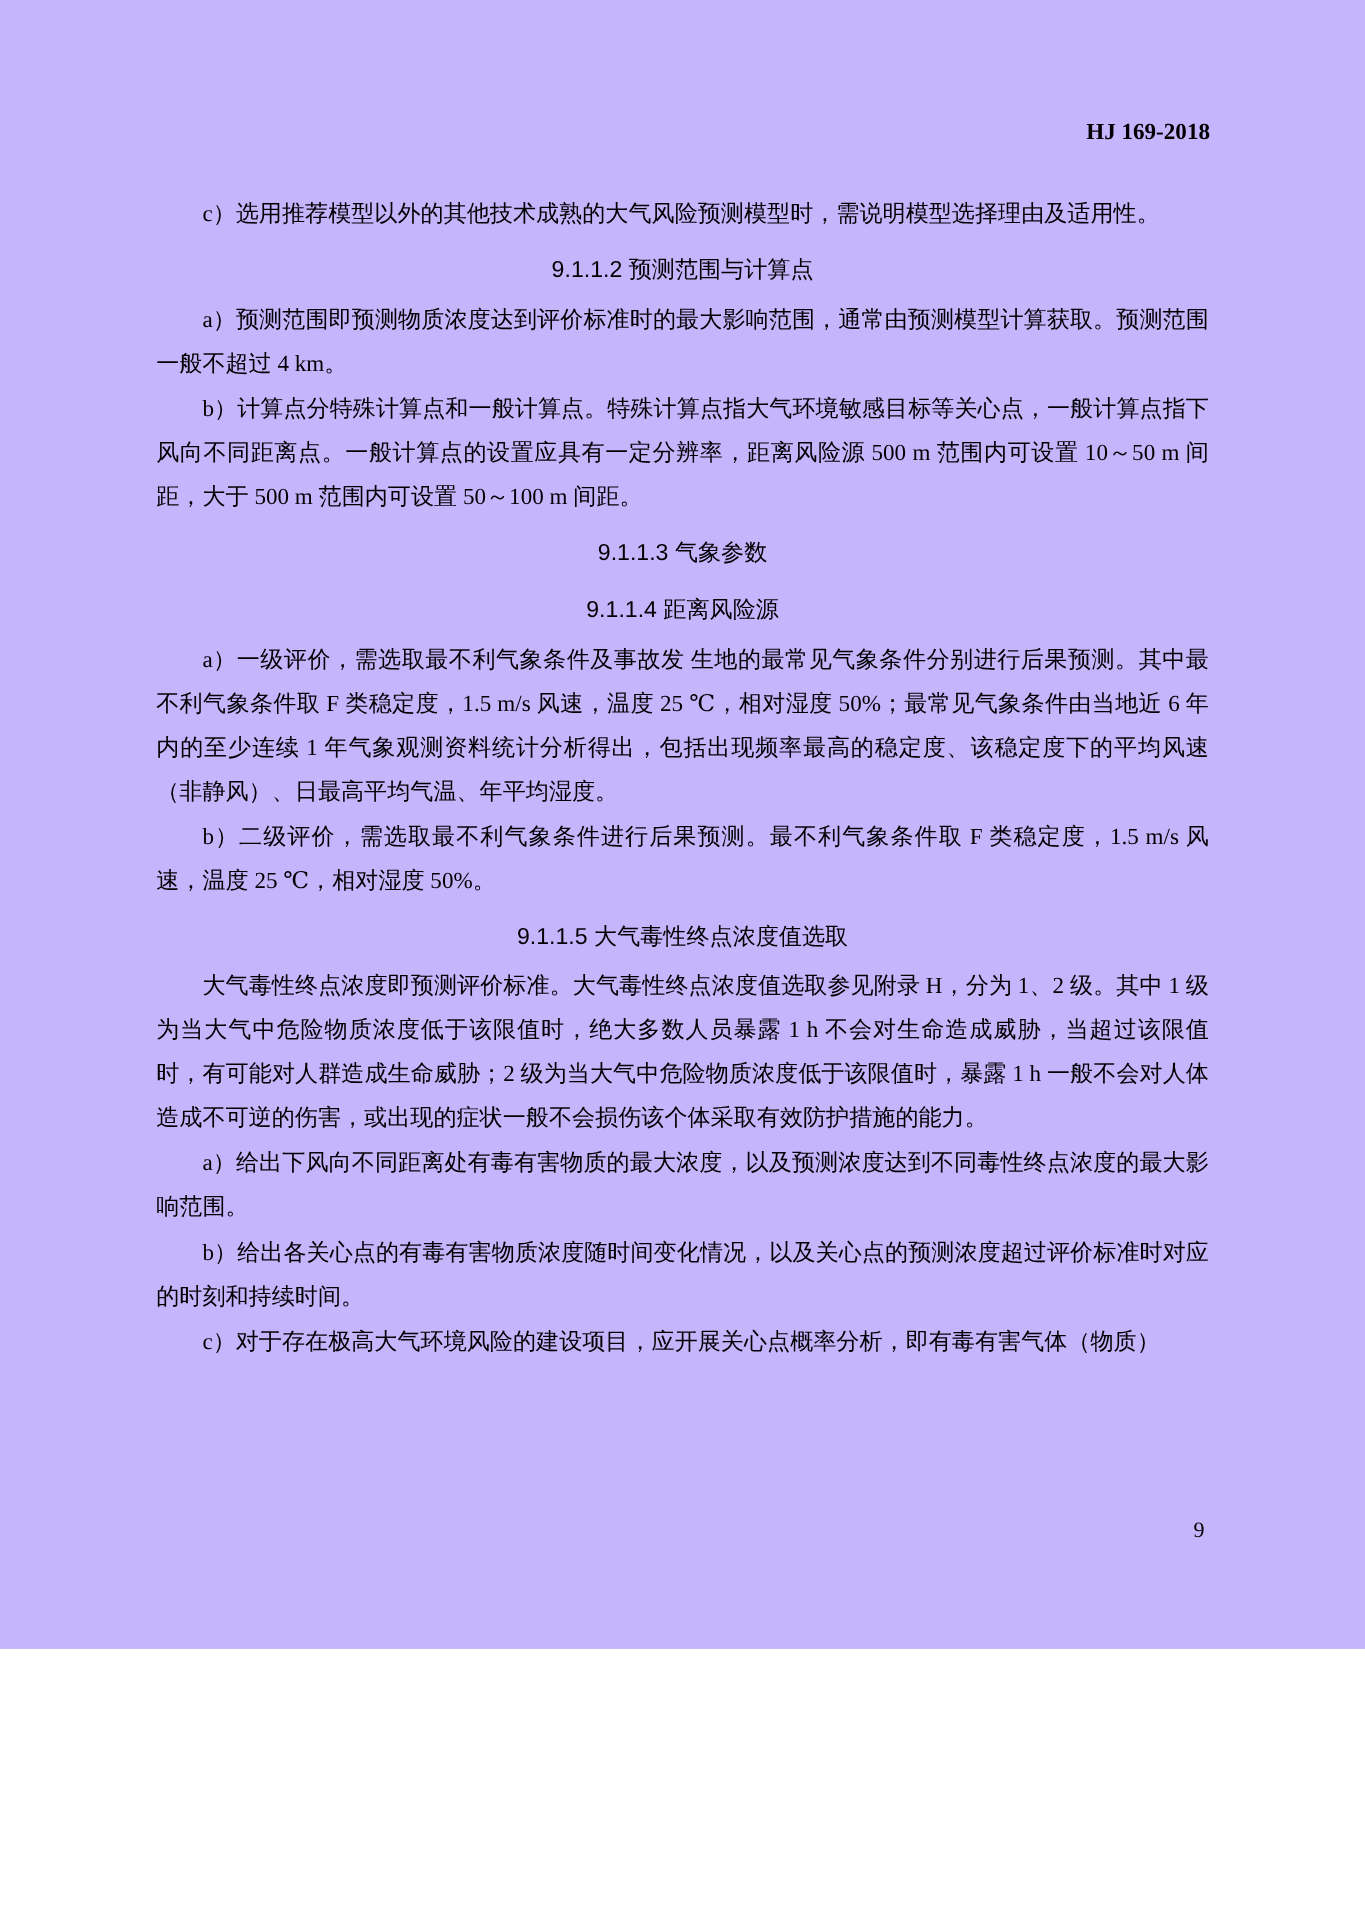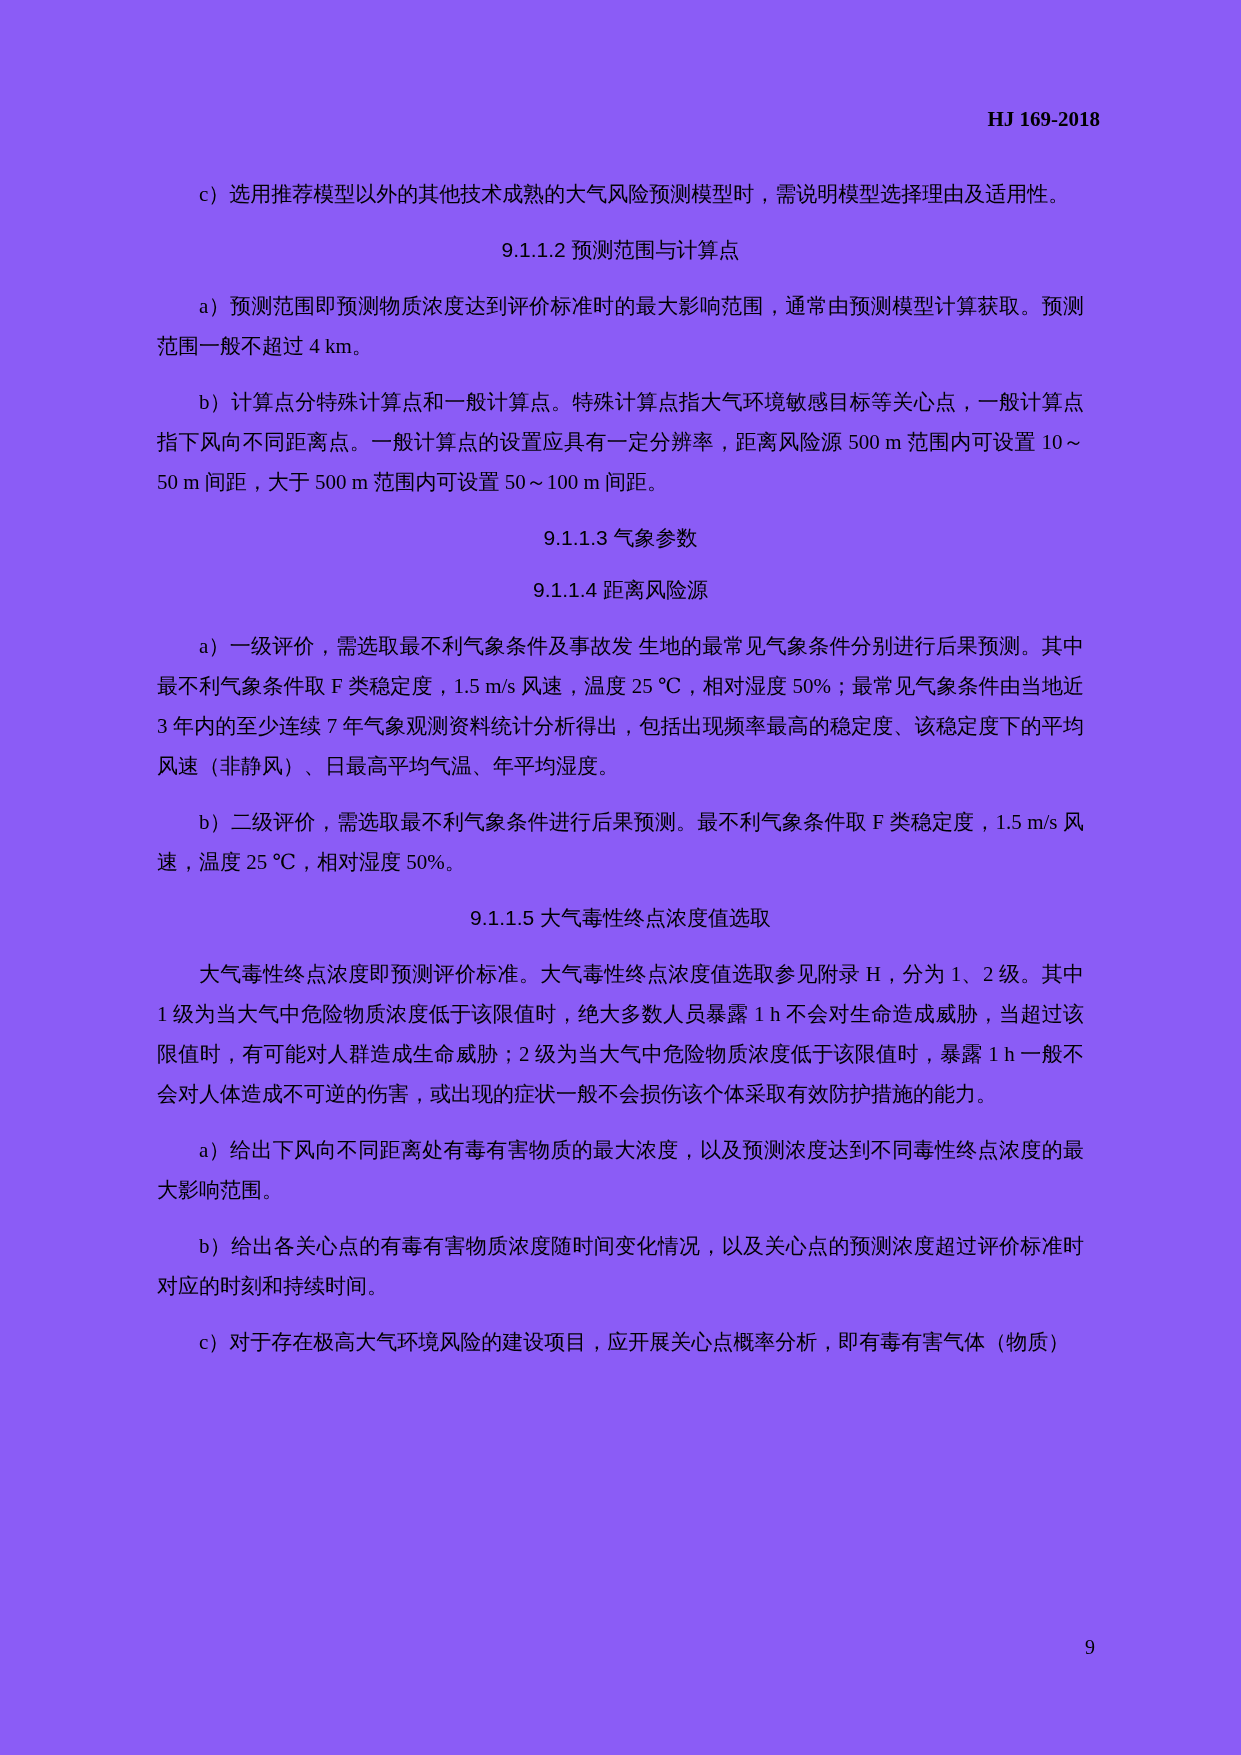--- a/index.html
+++ b/index.html
@@ -3,41 +3,41 @@
 <meta charset="utf-8">
 <style>
   html, body {
     margin: 0;
     padding: 0;
     background: #ffffff;
   }
   .page {
     position: relative;
     width: 1241px;
-    height: 1755px;
-    background: #8b5cf6;
+    height: 1499px;
+    background: #c4b5fd;
     box-sizing: border-box;
     padding: 106px 141px 0 141px;
     font-family: "Liberation Serif", "DejaVu Serif", serif;
     color: #000000;
     overflow: hidden;
   }
   .doc-header {
     text-align: right;
     font-weight: bold;
     font-size: 21px;
     line-height: 26px;
     margin-bottom: 42px;
     font-family: "Liberation Serif", "DejaVu Serif", serif;
   }
   .doc-body {
     text-align: justify;
   }
   .para {
-    margin: 16px;
+    margin: 1px;
     font-size: 21px;
     line-height: 40px;
     text-align: justify;
   }
   .para.indent {
     text-indent: 2em;
   }
   .heading {
     margin: 12px 0 4px 0;
     font-size: 21px;
@@ -60,21 +60,21 @@
 <div class="page">
   <div class="doc-header">HJ 169-2018</div>
 
   <div class="doc-body">
       <p class="para indent">c）选用推荐模型以外的其他技术成熟的大气风险预测模型时，需说明模型选择理由及适用性。</p>
       <p class="heading">9.1.1.2 预测范围与计算点</p>
       <p class="para indent">a）预测范围即预测物质浓度达到评价标准时的最大影响范围，通常由预测模型计算获取。预测范围一般不超过 4 km。</p>
       <p class="para indent">b）计算点分特殊计算点和一般计算点。特殊计算点指大气环境敏感目标等关心点，一般计算点指下风向不同距离点。一般计算点的设置应具有一定分辨率，距离风险源 500 m 范围内可设置 10～50 m 间距，大于 500 m 范围内可设置 50～100 m 间距。</p>
       <p class="heading">9.1.1.3 气象参数</p>
       <p class="heading">9.1.1.4 距离风险源</p>
-      <p class="para indent">a）一级评价，需选取最不利气象条件及事故发 生地的最常见气象条件分别进行后果预测。其中最不利气象条件取 F 类稳定度，1.5 m/s 风速，温度 25 ℃，相对湿度 50%；最常见气象条件由当地近 3 年内的至少连续 7 年气象观测资料统计分析得出，包括出现频率最高的稳定度、该稳定度下的平均风速（非静风）、日最高平均气温、年平均湿度。</p>
+      <p class="para indent">a）一级评价，需选取最不利气象条件及事故发 生地的最常见气象条件分别进行后果预测。其中最不利气象条件取 F 类稳定度，1.5 m/s 风速，温度 25 ℃，相对湿度 50%；最常见气象条件由当地近 6 年内的至少连续 1 年气象观测资料统计分析得出，包括出现频率最高的稳定度、该稳定度下的平均风速（非静风）、日最高平均气温、年平均湿度。</p>
       <p class="para indent">b）二级评价，需选取最不利气象条件进行后果预测。最不利气象条件取 F 类稳定度，1.5 m/s 风速，温度 25 ℃，相对湿度 50%。</p>
       <p class="heading">9.1.1.5 大气毒性终点浓度值选取</p>
       <p class="para indent">大气毒性终点浓度即预测评价标准。大气毒性终点浓度值选取参见附录 H，分为 1、2 级。其中 1 级为当大气中危险物质浓度低于该限值时，绝大多数人员暴露 1 h 不会对生命造成威胁，当超过该限值时，有可能对人群造成生命威胁；2 级为当大气中危险物质浓度低于该限值时，暴露 1 h 一般不会对人体造成不可逆的伤害，或出现的症状一般不会损伤该个体采取有效防护措施的能力。</p>
       <p class="para indent">a）给出下风向不同距离处有毒有害物质的最大浓度，以及预测浓度达到不同毒性终点浓度的最大影响范围。</p>
       <p class="para indent">b）给出各关心点的有毒有害物质浓度随时间变化情况，以及关心点的预测浓度超过评价标准时对应的时刻和持续时间。</p>
       <p class="para indent">c）对于存在极高大气环境风险的建设项目，应开展关心点概率分析，即有毒有害气体（物质）</p>
     </div>
 
   <div class="page-number">9</div>
 </div>

